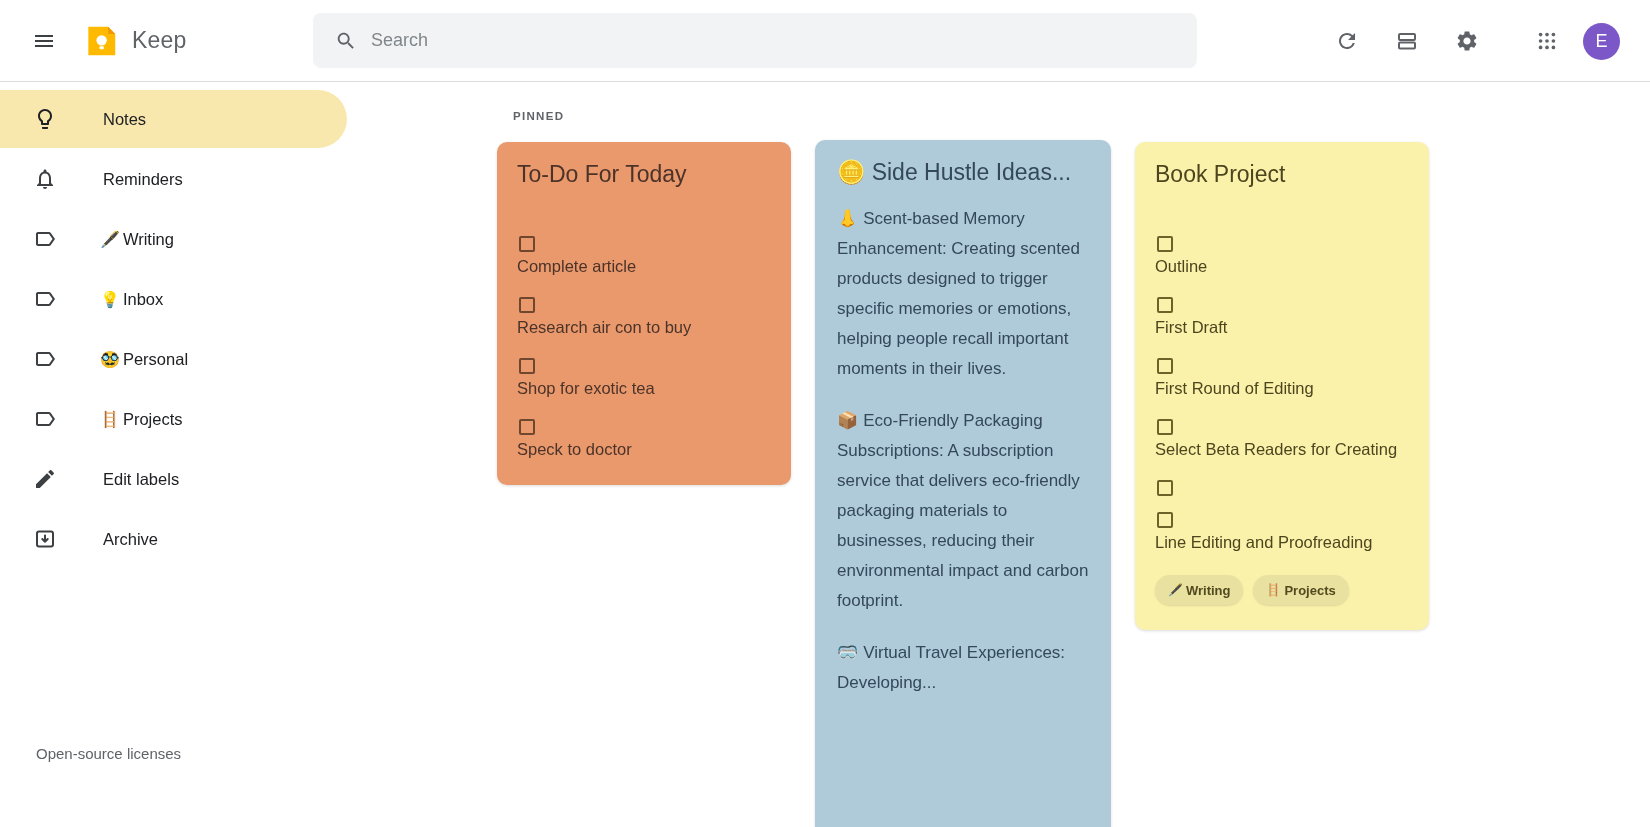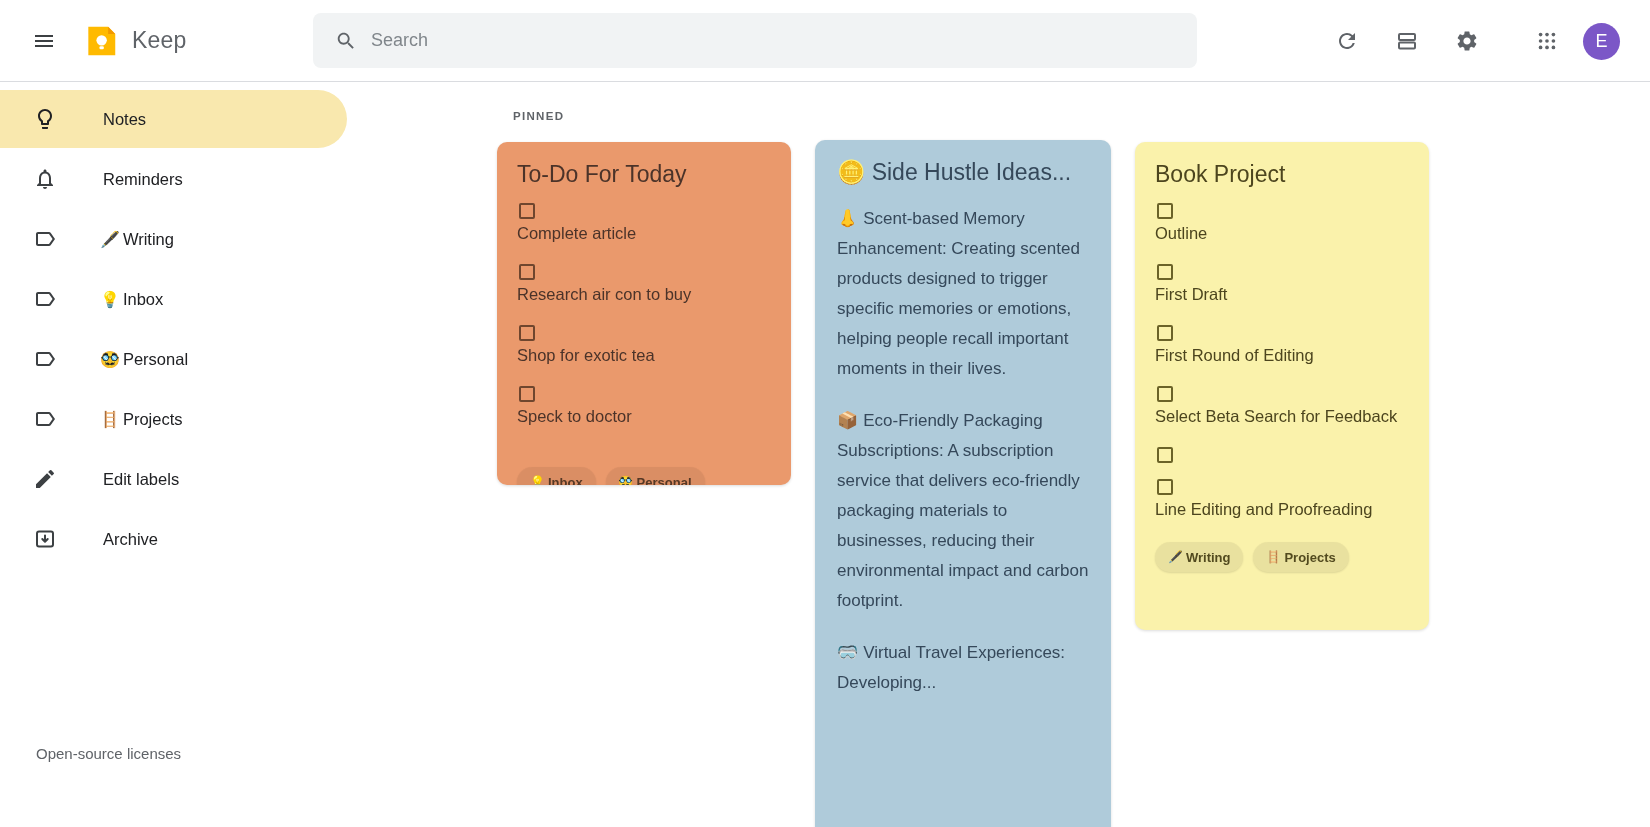--- a/index.html
+++ b/index.html
@@ -46,21 +46,21 @@
     color:#5f6368; cursor:pointer; }
 
   
   .main { position:absolute; top:82px; left:347px; right:0; bottom:0; background:#fff; }
   .pinned-label { position:absolute; left:166px; top:28px; font-size:11.5px;
     font-weight:700; letter-spacing:1.3px; color:#5f6368; }
 
   .note { position:absolute; border-radius:10px; box-shadow:0 1px 3px rgba(0,0,0,.14);
     cursor:pointer; overflow:hidden; }
   .note-inner { padding:16px 20px; }
-  .note-title { font-size:23px; font-weight:500; line-height:32px; margin-bottom:7px; }
+  .note-title { font-size:23px; font-weight:500; line-height:32px; margin-bottom:40px; }
   .title-emoji { margin-right:6px; }
 
   .check-row { display:flex; align-items:flex-start; margin-bottom:10px;flex-direction:column; }
   .checkbox { width:16px; height:16px; border-radius:2px; flex:0 0 auto;
     margin:6px 15px 0 2px; border:2px solid; cursor:pointer; }
   .check-text { font-size:16.5px; line-height:29px; cursor:text; }
 
   .chips { display:flex; gap:10px; }
   .chip { display:inline-flex; align-items:center; height:30px; padding:0 13px;
     border-radius:16px; background:rgba(0,0,0,.065);
@@ -310,21 +310,21 @@
       <div class="check-row">
         <span class="checkbox"></span>
         <span class="check-text">First Draft</span>
       </div>
       <div class="check-row">
         <span class="checkbox"></span>
         <span class="check-text">First Round of Editing</span>
       </div>
       <div class="check-row">
         <span class="checkbox"></span>
-        <span class="check-text">Select Beta Search for Feedback</span>
+        <span class="check-text">Select Beta Readers for Creating</span>
       </div>
       <div class="check-row">
         <span class="checkbox"></span>
       </div>
       <div class="check-row">
         <span class="checkbox"></span>
         <span class="check-text">Line Editing and Proofreading</span>
       </div>
       <div class="chips">
         <span class="chip">

